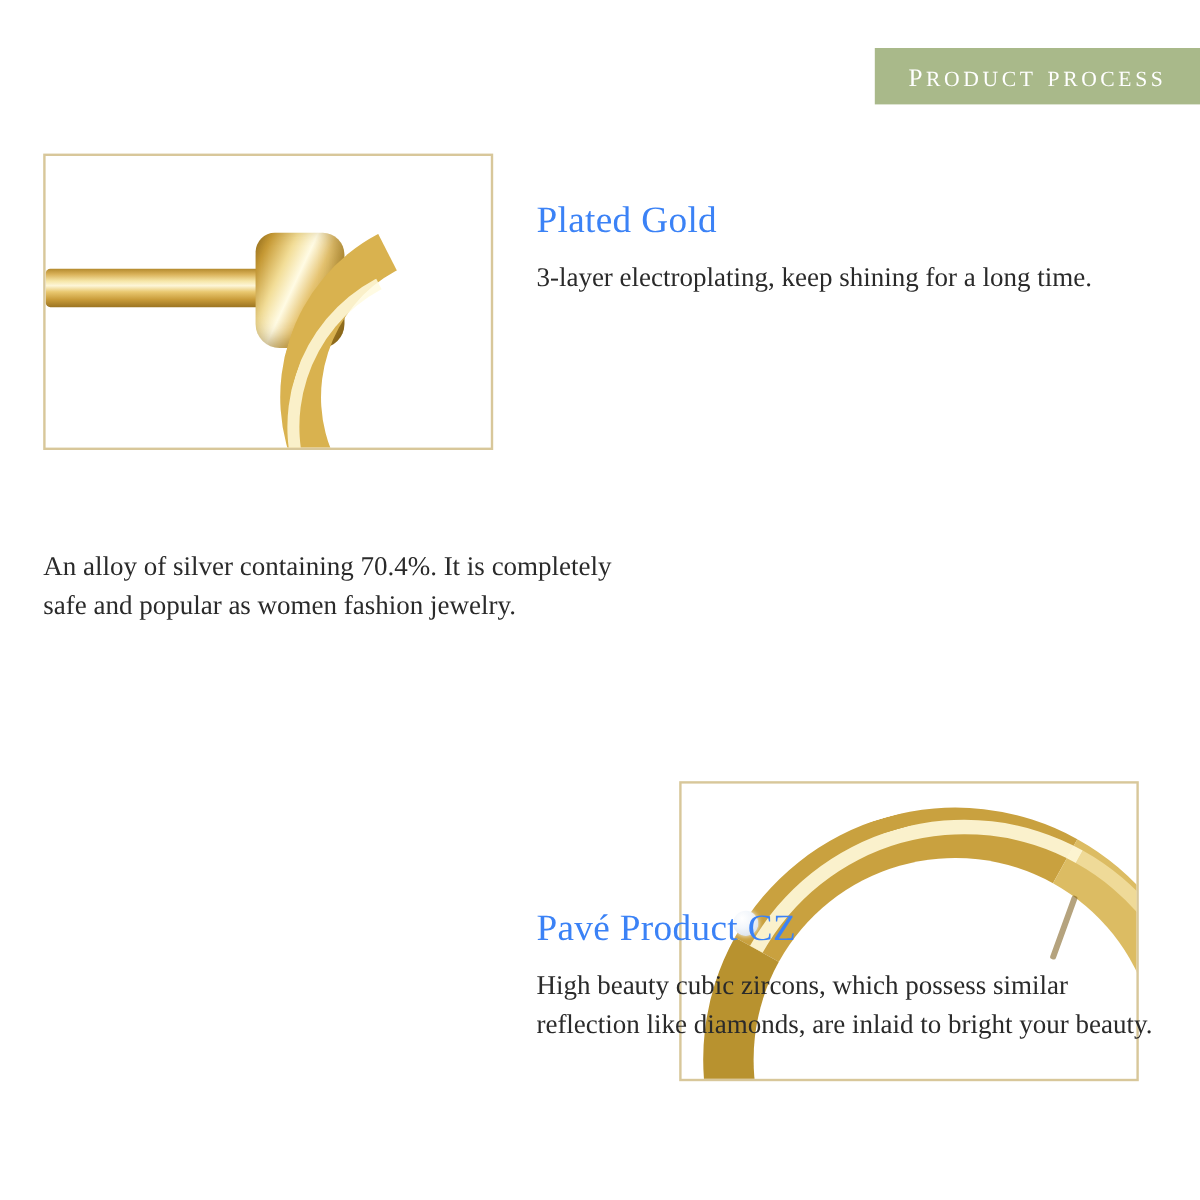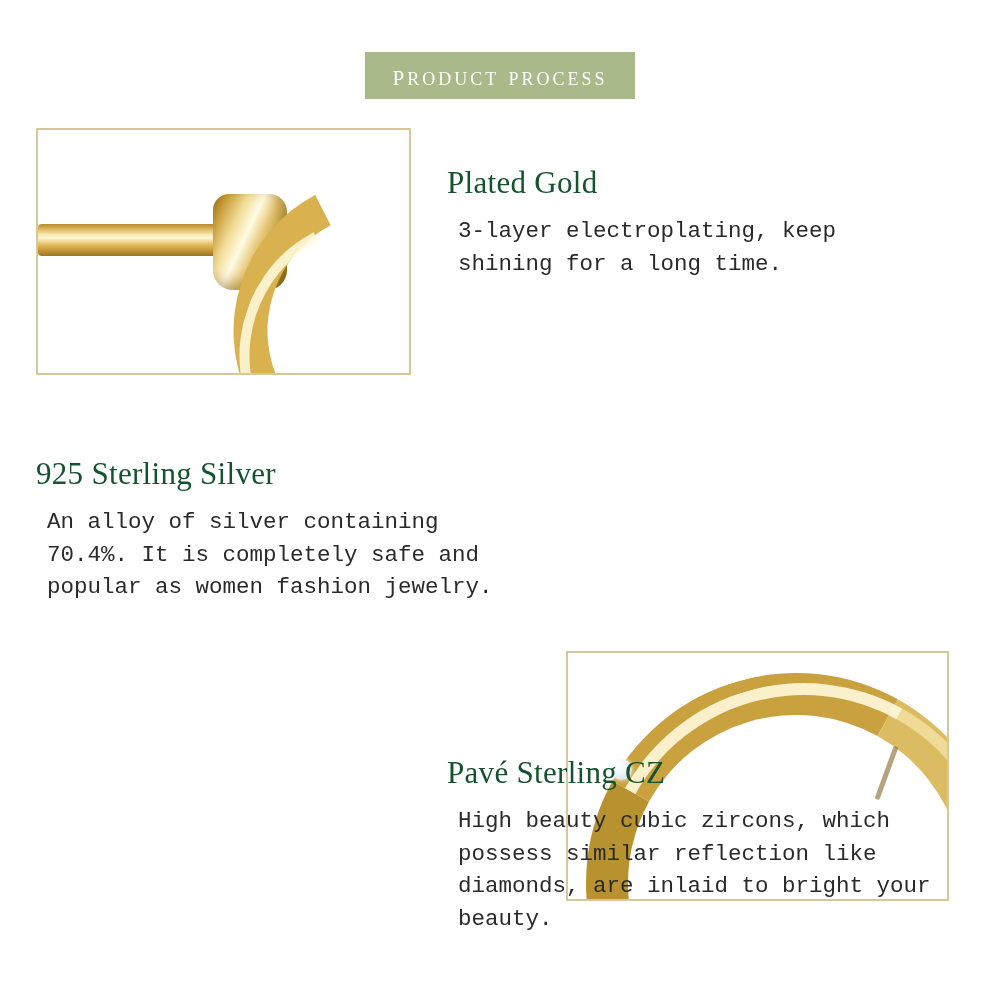--- a/index.html
+++ b/index.html
@@ -11,25 +11,25 @@
     height: 1000px;
     background: #ffffff;
     font-family: "Liberation Serif", serif;
     overflow: hidden;
     position: relative;
   }
 
   
   .header {
     position: absolute;
-    top: 52px;
+    top: 40px;
     left: 0;
     width: 100%;
     display: flex;
-    justify-content: center;
+    justify-content: flex-end;
     align-items: center;
   }
   .header-bar {
     background: #a9b98a;
     color: #ffffff;
     padding: 6px 28px 8px 28px;
     font-family: "Liberation Serif", serif;
     font-size: 25px;
     letter-spacing: 3px;
     font-variant: small-caps;
@@ -44,31 +44,31 @@
     border: 2px solid #d8c79a;
     background: #ffffff;
     overflow: hidden;
     box-sizing: border-box;
   }
 
   .text-col { position: absolute; }
   .title {
     font-family: "Liberation Serif", serif;
     font-size: 31px;
-    color: #14532d;
+    color: #3b82f6;
     margin: 0 0 14px 0;
     font-weight: normal;
     letter-spacing: .3px;
   }
   .body {
-    font-family: Liberation Mono, monospace;
+    font-family: Liberation Serif, serif;
     font-size: 22.5px;
     color: #2a2a2a;
     line-height: 1.45;
-    margin: 11px;
+    margin: 0;
   }
 
   
   #block1-photo {
     left: 36px; top: 128px; width: 375px; height: 247px;
   }
   #block1-text { left: 447px; top: 165px; width: 500px; }
 
   
   .gold-bar {
@@ -171,25 +171,24 @@
   <div class="gold-bar"></div>
   <div class="gold-knuckle"></div>
   <div class="gold-curve"></div>
 </div>
 <div class="text-col" id="block1-text">
   <h2 class="title">Plated Gold</h2>
   <p class="body">3-layer electroplating, keep shining for a long time.</p>
 </div>
 
 <div class="text-col" id="block2-text">
-  <h2 class="title">925 Sterling Silver</h2>
   <p class="body">An alloy of silver containing 70.4%. It is completely safe and popular as women fashion jewelry.</p>
 </div>
 <div class="photo" id="block2-photo">
   <div class="hoop"></div>
   <div class="hoop-seam"></div>
   <div class="cz-small"></div>
 </div>
 
 <div class="text-col" id="block3-text">
-  <h2 class="title">Pavé Sterling CZ</h2>
+  <h2 class="title">Pavé Product CZ</h2>
   <p class="body">High beauty cubic zircons, which possess similar reflection like diamonds, are inlaid to bright your beauty.</p>
 </div>
 
 </body></html>

